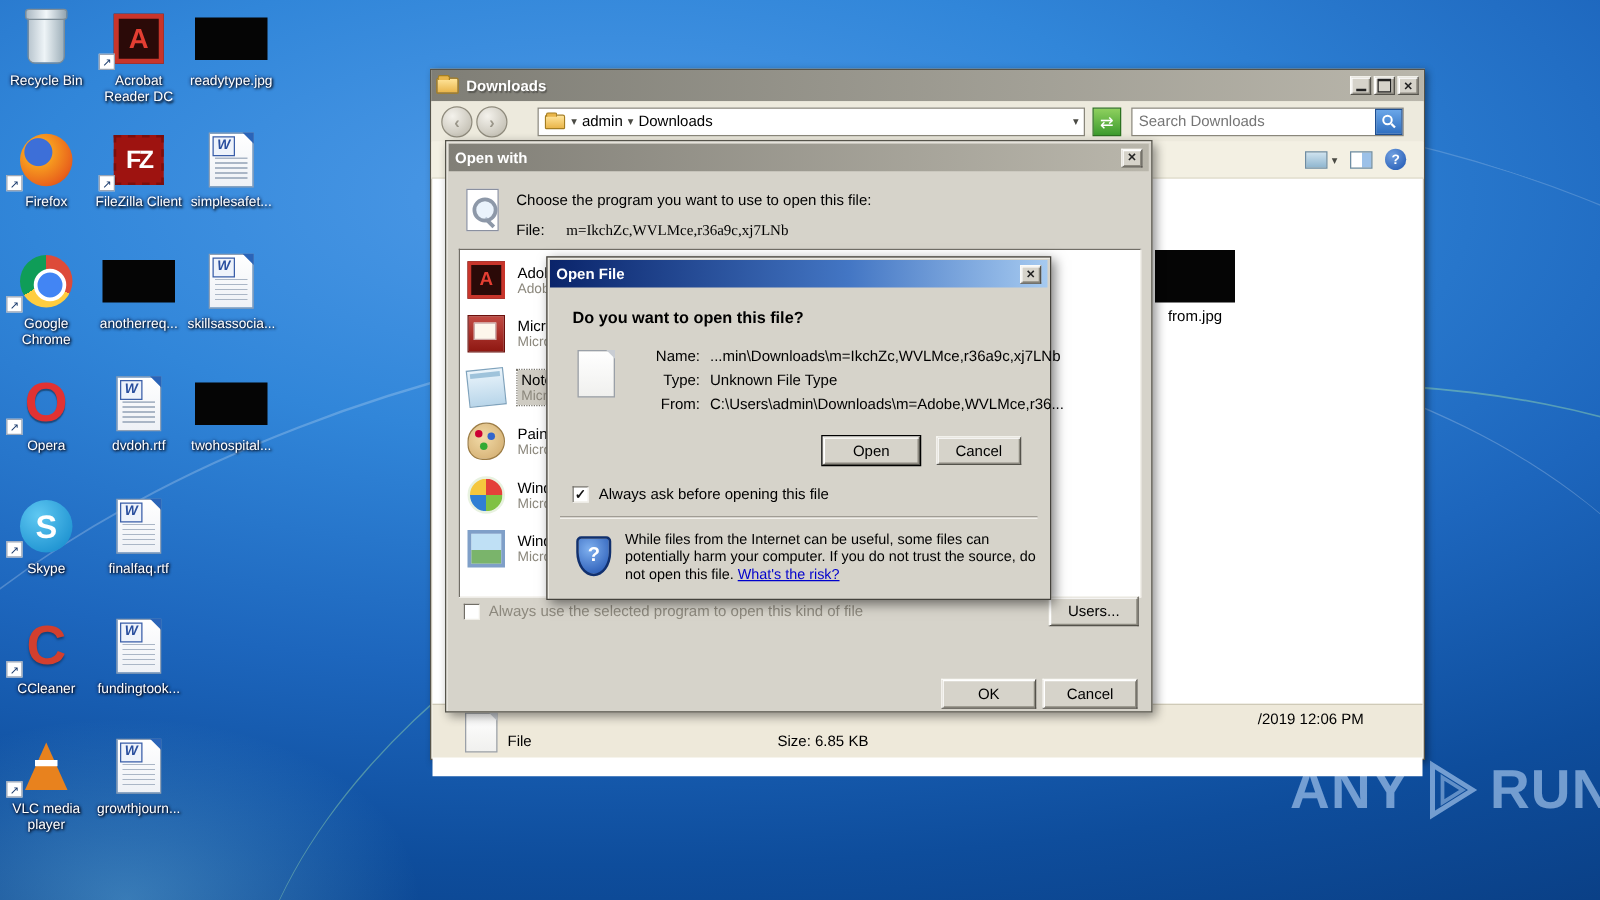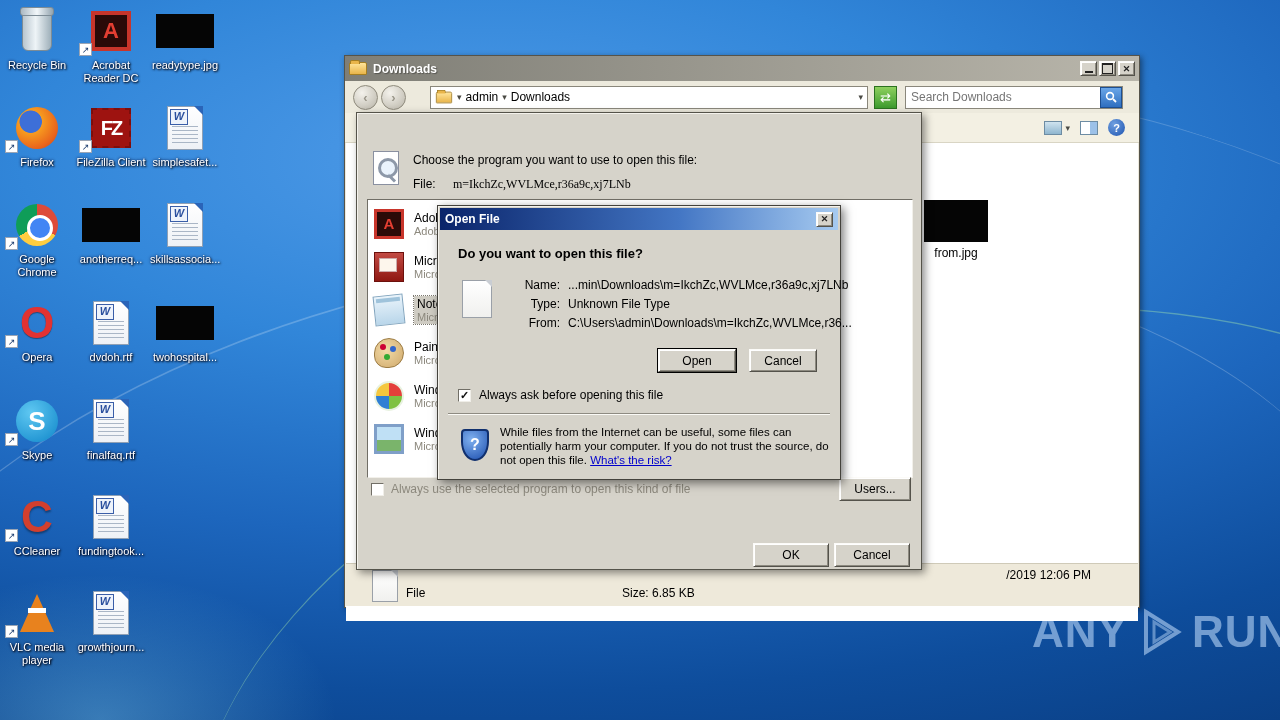--- a/index.html
+++ b/index.html
@@ -325,20 +325,24 @@
 
   <div class="xdetails">
     <div class="pageicon" style="position:absolute; left:26px; top:6px; width:26px; height:32px;"></div>
     <div style="position:absolute; left:450px; top:4px; width:295px; text-align:right; font-size:12px; color:#000;">/2019 12:06 PM</div>
     <div style="position:absolute; left:60px; top:22px; font-size:12px;">File</div>
     <div style="position:absolute; left:276px; top:22px; font-size:12px;">Size: 6.85 KB</div>
   </div>
 </div>
 
 <div class="openwith">
+  <div class="owtitle">
+    <span>Open with</span>
+    <div class="btn tbtn glyph-x" style="margin-left:auto;"></div>
+  </div>
 
   <div class="mag-page" style="position:absolute; left:16px; top:38px;"></div>
   <div style="position:absolute; left:56px; top:40px;">Choose the program you want to use to open this file:</div>
   <div style="position:absolute; left:56px; top:64px;">File:</div>
   <div style="position:absolute; left:96px; top:64px;font-family:Liberation Serif, serif;">m=IkchZc,WVLMce,r36a9c,xj7LNb</div>
 
   <div class="proglist">
     <div class="prog">
       <div class="picon pi-adobe">A</div>
       <div class="ptext">
@@ -411,21 +415,21 @@
   <div class="ofrow" style="left:30px; top:72px;">
     <div class="oflabel">Name:</div>
     <div>...min\Downloads\m=IkchZc,WVLMce,r36a9c,xj7LNb</div>
   </div>
   <div class="ofrow" style="left:30px; top:91px;">
     <div class="oflabel">Type:</div>
     <div>Unknown File Type</div>
   </div>
   <div class="ofrow" style="left:30px; top:110px;">
     <div class="oflabel">From:</div>
-    <div>C:\Users\admin\Downloads\m=IkchZc,WVLMce,r36...</div>
+    <div>C:\Users\admin\Downloads\m=Adobe,WVLMce,r36...</div>
   </div>
 
   <div class="btn btn-default" style="position:absolute; left:220px; top:143px; width:78px; height:23px;">
       <span>Open</span>
     </div>
   <div class="btn" style="position:absolute; left:311px; top:143px; width:68px; height:23px;">
       <span>Cancel</span>
     </div>
 
   <div style="position:absolute; left:20px; top:182px; display:flex; align-items:center; gap:8px;">

